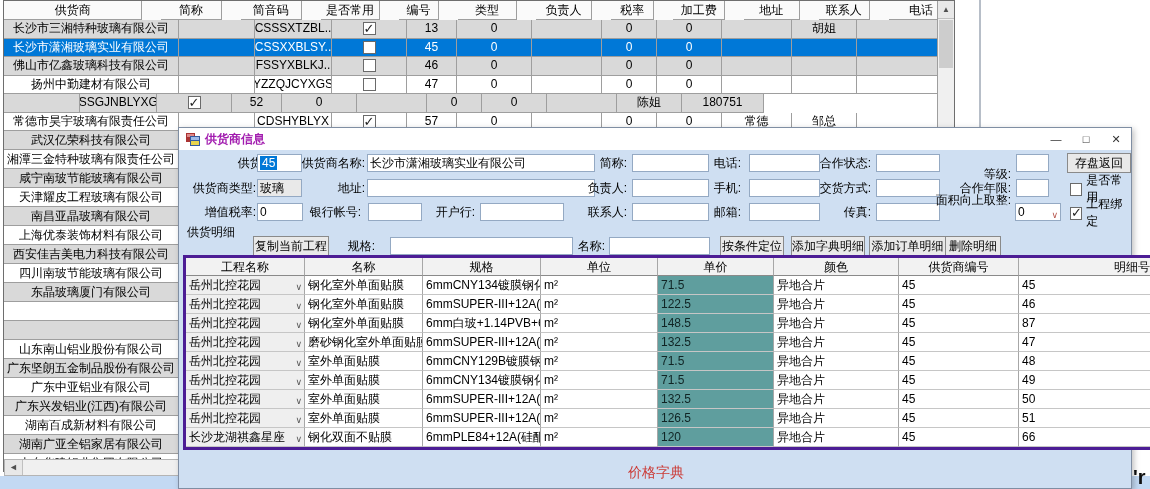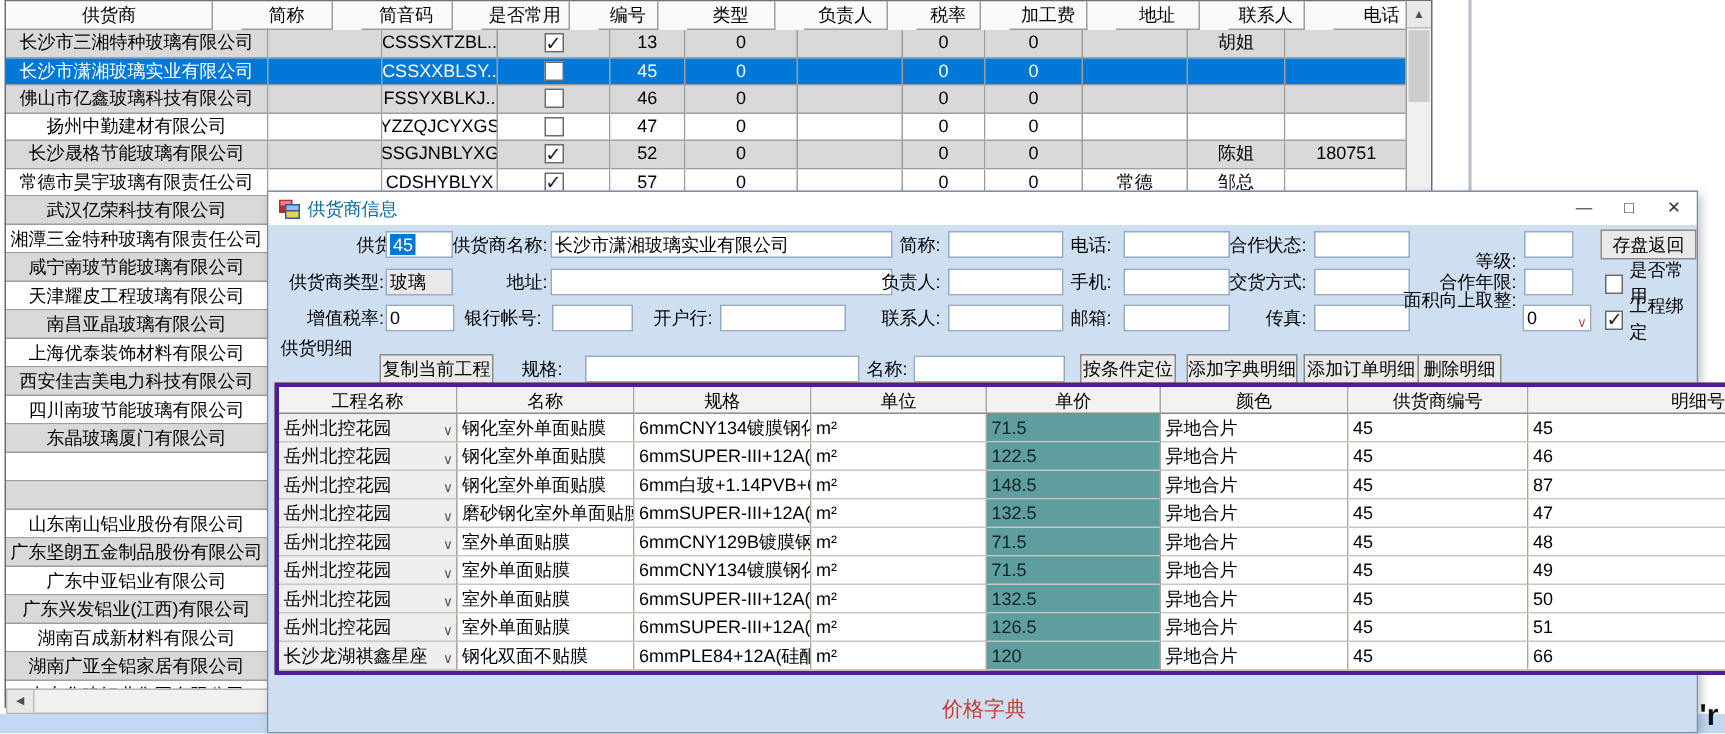--- a/index.html
+++ b/index.html
@@ -31,21 +31,21 @@
   .vscroll{position:absolute;right:0;top:0;width:17px;height:453px;background:#f0f0f0;border-left:1px solid #9e9e9e;box-sizing:border-box;}
   .vscroll .arr{display:block;height:17px;text-align:center;font-size:8px;line-height:17px;color:#505050;background:#e8e8e8;border-bottom:1px solid #c0c0c0;}
   .vscroll .thumb{position:absolute;left:1px;top:19px;width:14px;height:48px;background:#cdcdcd;}
   .hscroll{position:absolute;left:0;top:458px;width:935px;height:17px;background:#f0f0f0;border:1px solid #b4b4b4;box-sizing:border-box;z-index:3;display:flex;}
   .hscroll .arr{width:17px;text-align:center;font-size:9px;line-height:15px;color:#505050;background:#e8e8e8;border-right:1px solid #c0c0c0;}
 
   
   .dialog{position:absolute;left:178px;top:127px;width:954px;height:362px;background:var(--dialog-bg,#cfdff2);border:1px solid #7f8ea3;box-sizing:border-box;z-index:10;box-shadow:2px 2px 6px rgba(0,0,0,.25);}
   .titlebar{position:absolute;left:0;top:0;right:0;height:22px;background:#ffffff;display:flex;align-items:center;}
   .title-icon{width:14px;height:13px;margin:0 5px 0 7px;}
-  .title-text{font-size:12px;color:#0369a1;}
+  .title-text{font-size:12px;color:#a21caf;font-weight:bold;}
   .win-btns{margin-left:auto;display:flex;height:22px;}
   .win-btn{width:30px;text-align:center;line-height:22px;font-size:11px;color:#333;cursor:default;}
   .client{position:absolute;left:0;top:22px;right:0;bottom:0;background:var(--dialog-bg,#cfdff2);}
   .lab{position:absolute;height:18px;line-height:18px;text-align:right;white-space:nowrap;overflow:hidden;}
   .inp{position:absolute;height:18px;line-height:16px;background:#fff;border:1px solid #94a9c3;box-sizing:border-box;padding:0 2px;overflow:hidden;white-space:nowrap;}
   .inp.gray{background:#e9e9e9;}
   .selval{background:var(--accent,#0078d7);color:#fff;padding:0 2px;}
   .combo{position:absolute;height:18px;line-height:16px;background:#fff;border:1px solid #94a9c3;box-sizing:border-box;padding:0 2px;}
   .combo .arrow{position:absolute;right:2px;top:3px;font-size:9px;color:#b5534a;}
   .btn{position:absolute;height:20px;line-height:18px;text-align:center;background:#e9e9e9;border:1px solid #8a8a8a;box-sizing:border-box;font-size:12px;cursor:default;}
@@ -148,21 +148,20 @@
       <div class="mcell c5">0</div>
       <div class="mcell c6"></div>
       <div class="mcell c7">0</div>
       <div class="mcell c8">0</div>
       <div class="mcell c9"></div>
       <div class="mcell c10"></div>
       <div class="mcell c11"></div>
     </div>
 
     <div class="mrow odd">
-      <div class="mcell c0">长沙晟格节能玻璃有限公司</div>
       <div class="mcell c1"></div>
       <div class="mcell c2">CSSGJNBLYXGS</div>
       <div class="mcell c3">
           <span class="cb checked"></span>
         </div>
       <div class="mcell c4">52</div>
       <div class="mcell c5">0</div>
       <div class="mcell c6"></div>
       <div class="mcell c7">0</div>
       <div class="mcell c8">0</div>

